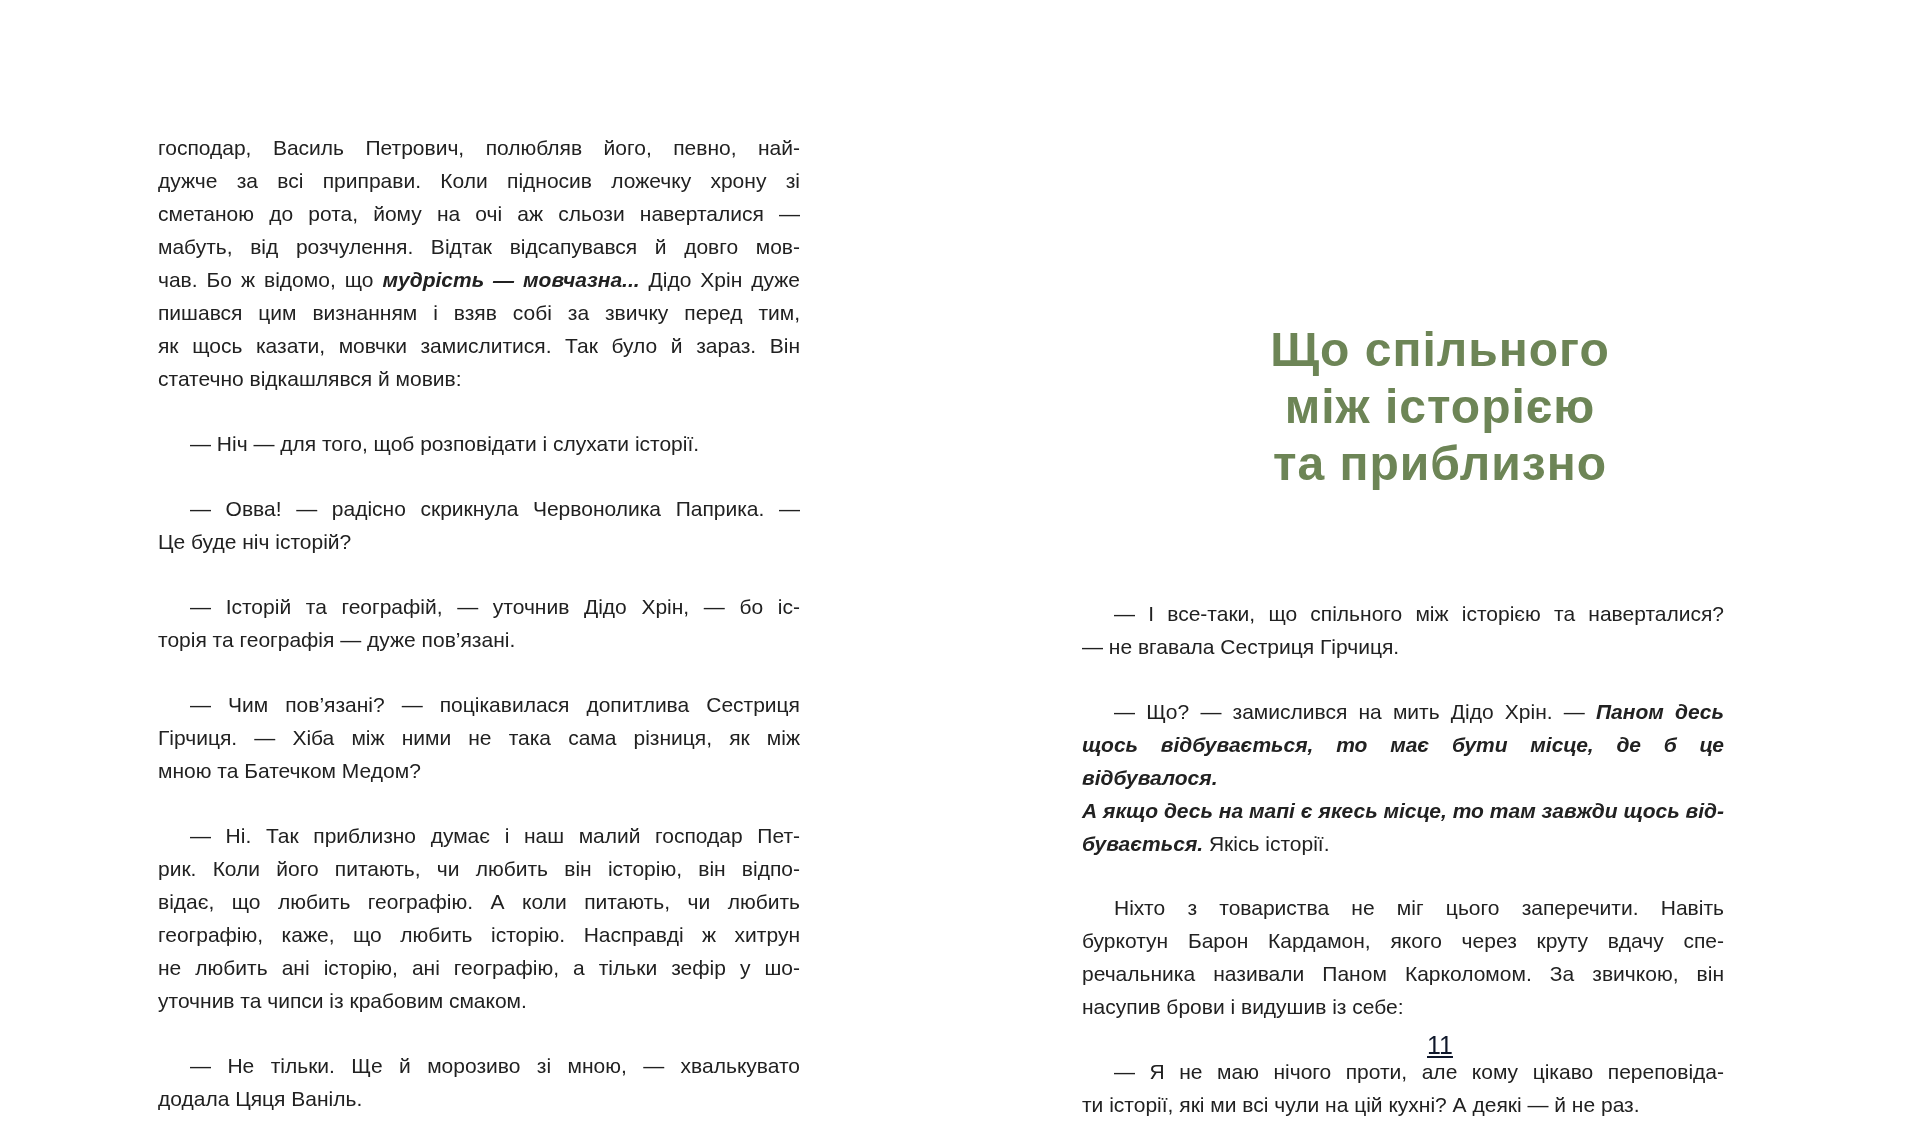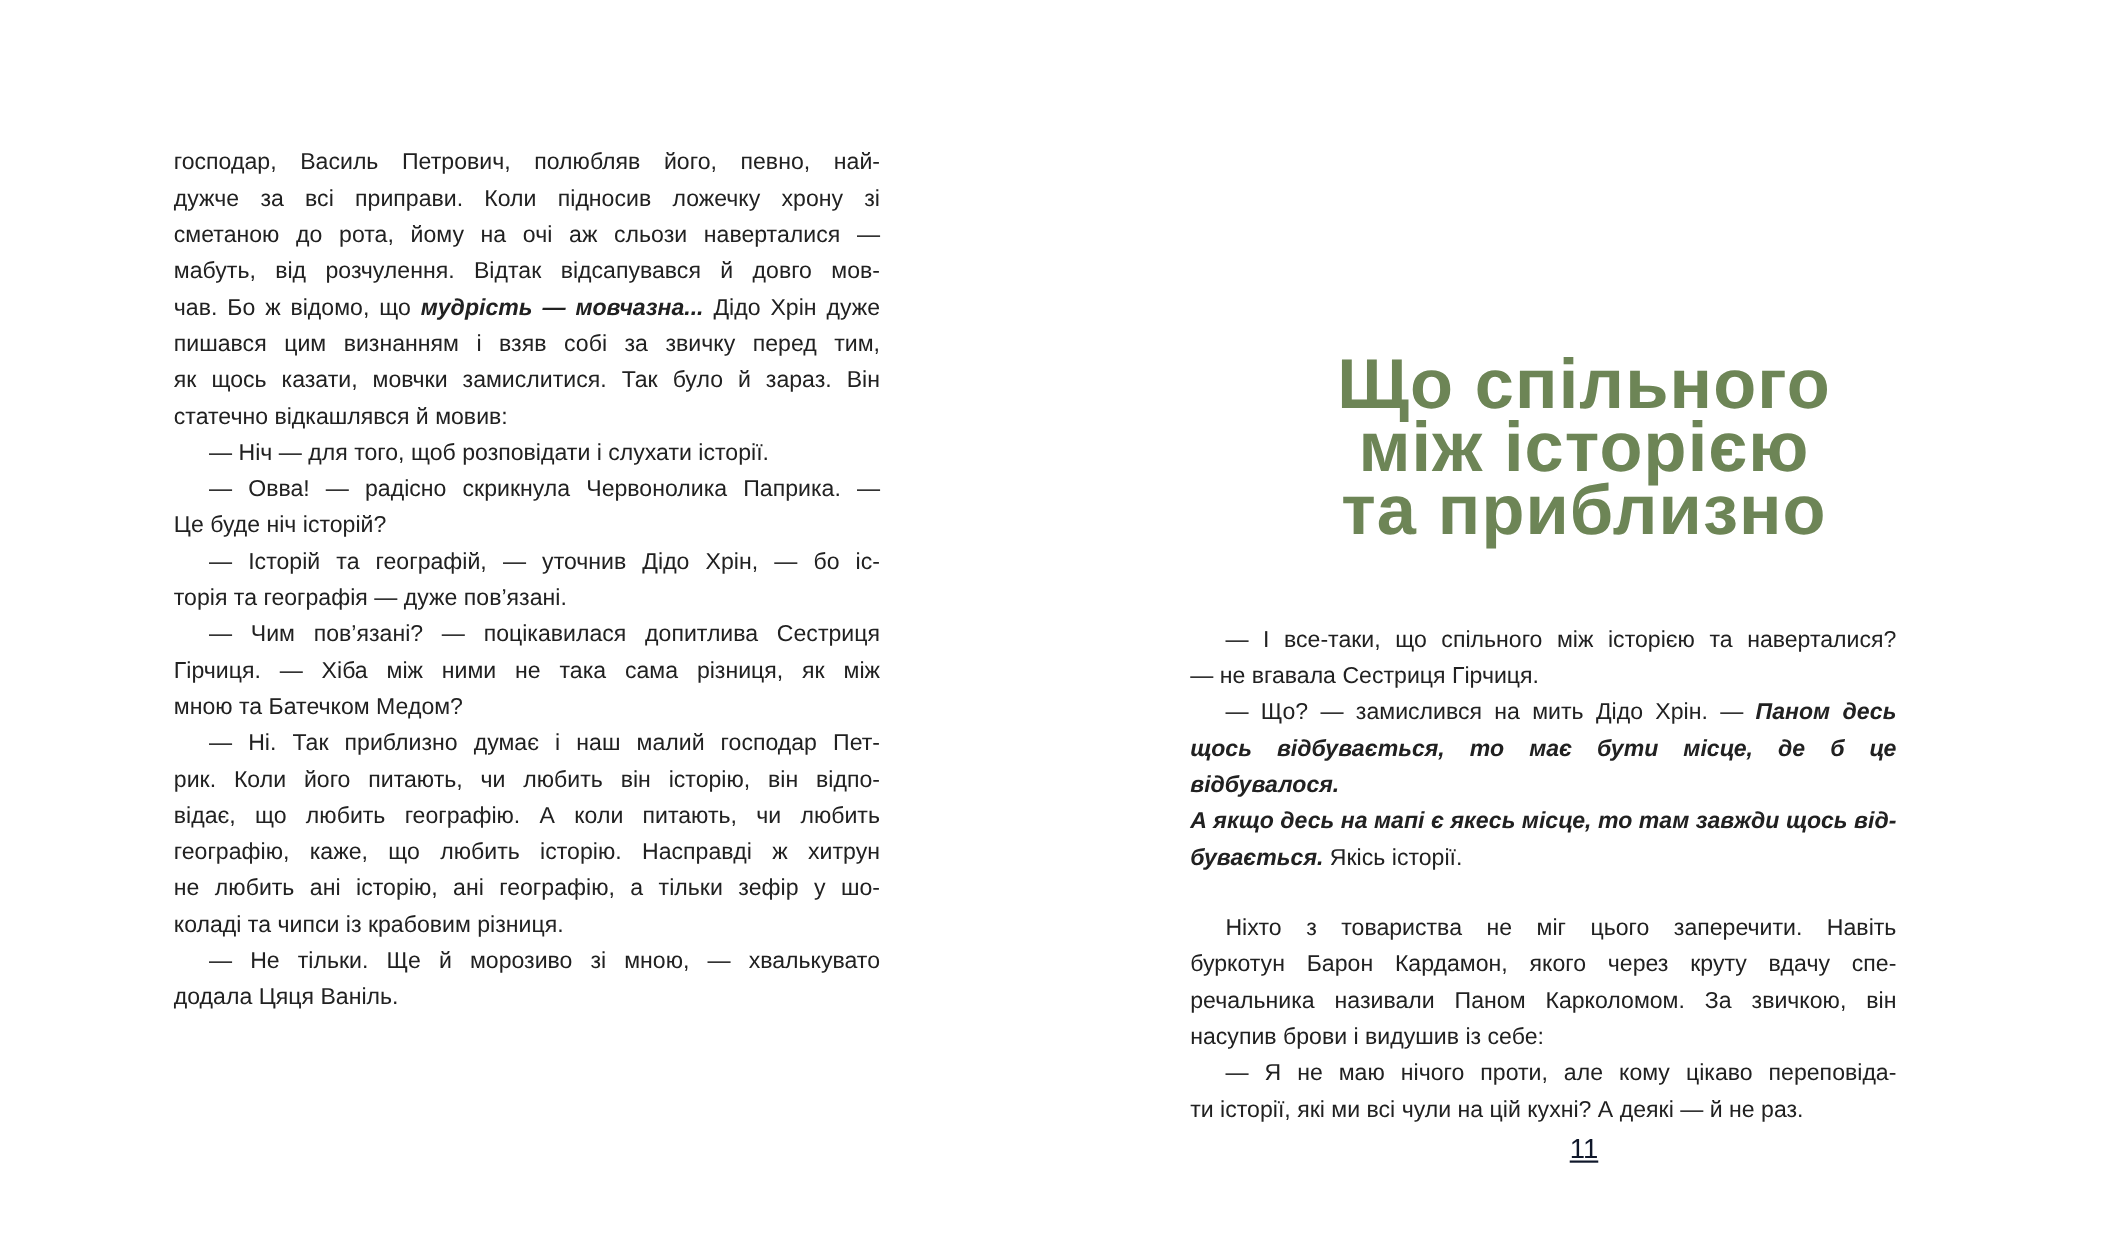--- a/index.html
+++ b/index.html
@@ -21,29 +21,29 @@
     width:642px;
     font-size:21px;
     line-height:33px;
     color:#212121;
   }
   .left-text  { left:158px; top:131px; }
   .right-text { left:122px; top:565px; }
 
   .line { text-align:left; white-space:normal; }
   .line.justify { text-align:justify; text-align-last:justify; }
-  .line.indent  { text-indent:32px; }
+  .line.indent  { text-indent:32px;margin-top:32px; }
   .line.gap     { margin-top:31px; }
   .em { font-style:italic; font-weight:600; }
 
   .chapter-title {
     position:absolute; top:321px; left:0; width:100%;
     text-align:center;
     font-weight:bold;
-    font-size:64px;
+    font-size:48px;
     line-height:57px;
     letter-spacing:1px;
     color:#6d8556;
   }
   .chapter-title .t-line { display:block; }
 
   .page-number {
     position:absolute; top:1031px; left:0; width:100%;
     text-align:center;
     font-size:25px;
@@ -71,21 +71,21 @@
         <div class="line justify indent"><span>— Історій та географій, — уточнив Дідо Хрін, — бо іс-</span></div>
         <div class="line"><span>торія та географія — дуже пов’язані.</span></div>
         <div class="line justify indent"><span>— Чим пов’язані? — поцікавилася допитлива Сестриця</span></div>
         <div class="line justify"><span>Гірчиця. — Хіба між ними не така сама різниця, як між</span></div>
         <div class="line"><span>мною та Батечком Медом?</span></div>
         <div class="line justify indent"><span>— Ні. Так приблизно думає і наш малий господар Пет-</span></div>
         <div class="line justify"><span>рик. Коли його питають, чи любить він історію, він відпо-</span></div>
         <div class="line justify"><span>відає, що любить географію. А коли питають, чи любить</span></div>
         <div class="line justify"><span>географію, каже, що любить історію. Насправді ж хитрун</span></div>
         <div class="line justify"><span>не любить ані історію, ані географію, а тільки зефір у шо-</span></div>
-        <div class="line"><span>коладі та чипси із крабовим різниця.</span></div>
+        <div class="line"><span>уточнив та чипси із крабовим смаком.</span></div>
         <div class="line justify indent"><span>— Не тільки. Ще й морозиво зі мною, — хвалькувато</span></div>
         <div class="line"><span>додала Цяця Ваніль.</span></div>
       </div>
   </div>
 
   <div class="page page-right">
     <div class="chapter-title" style="color: rgb(109, 133, 86);">
       <span class="t-line">Що спільного</span>
       <span class="t-line">між історією</span>
       <span class="t-line">та приблизно</span>

